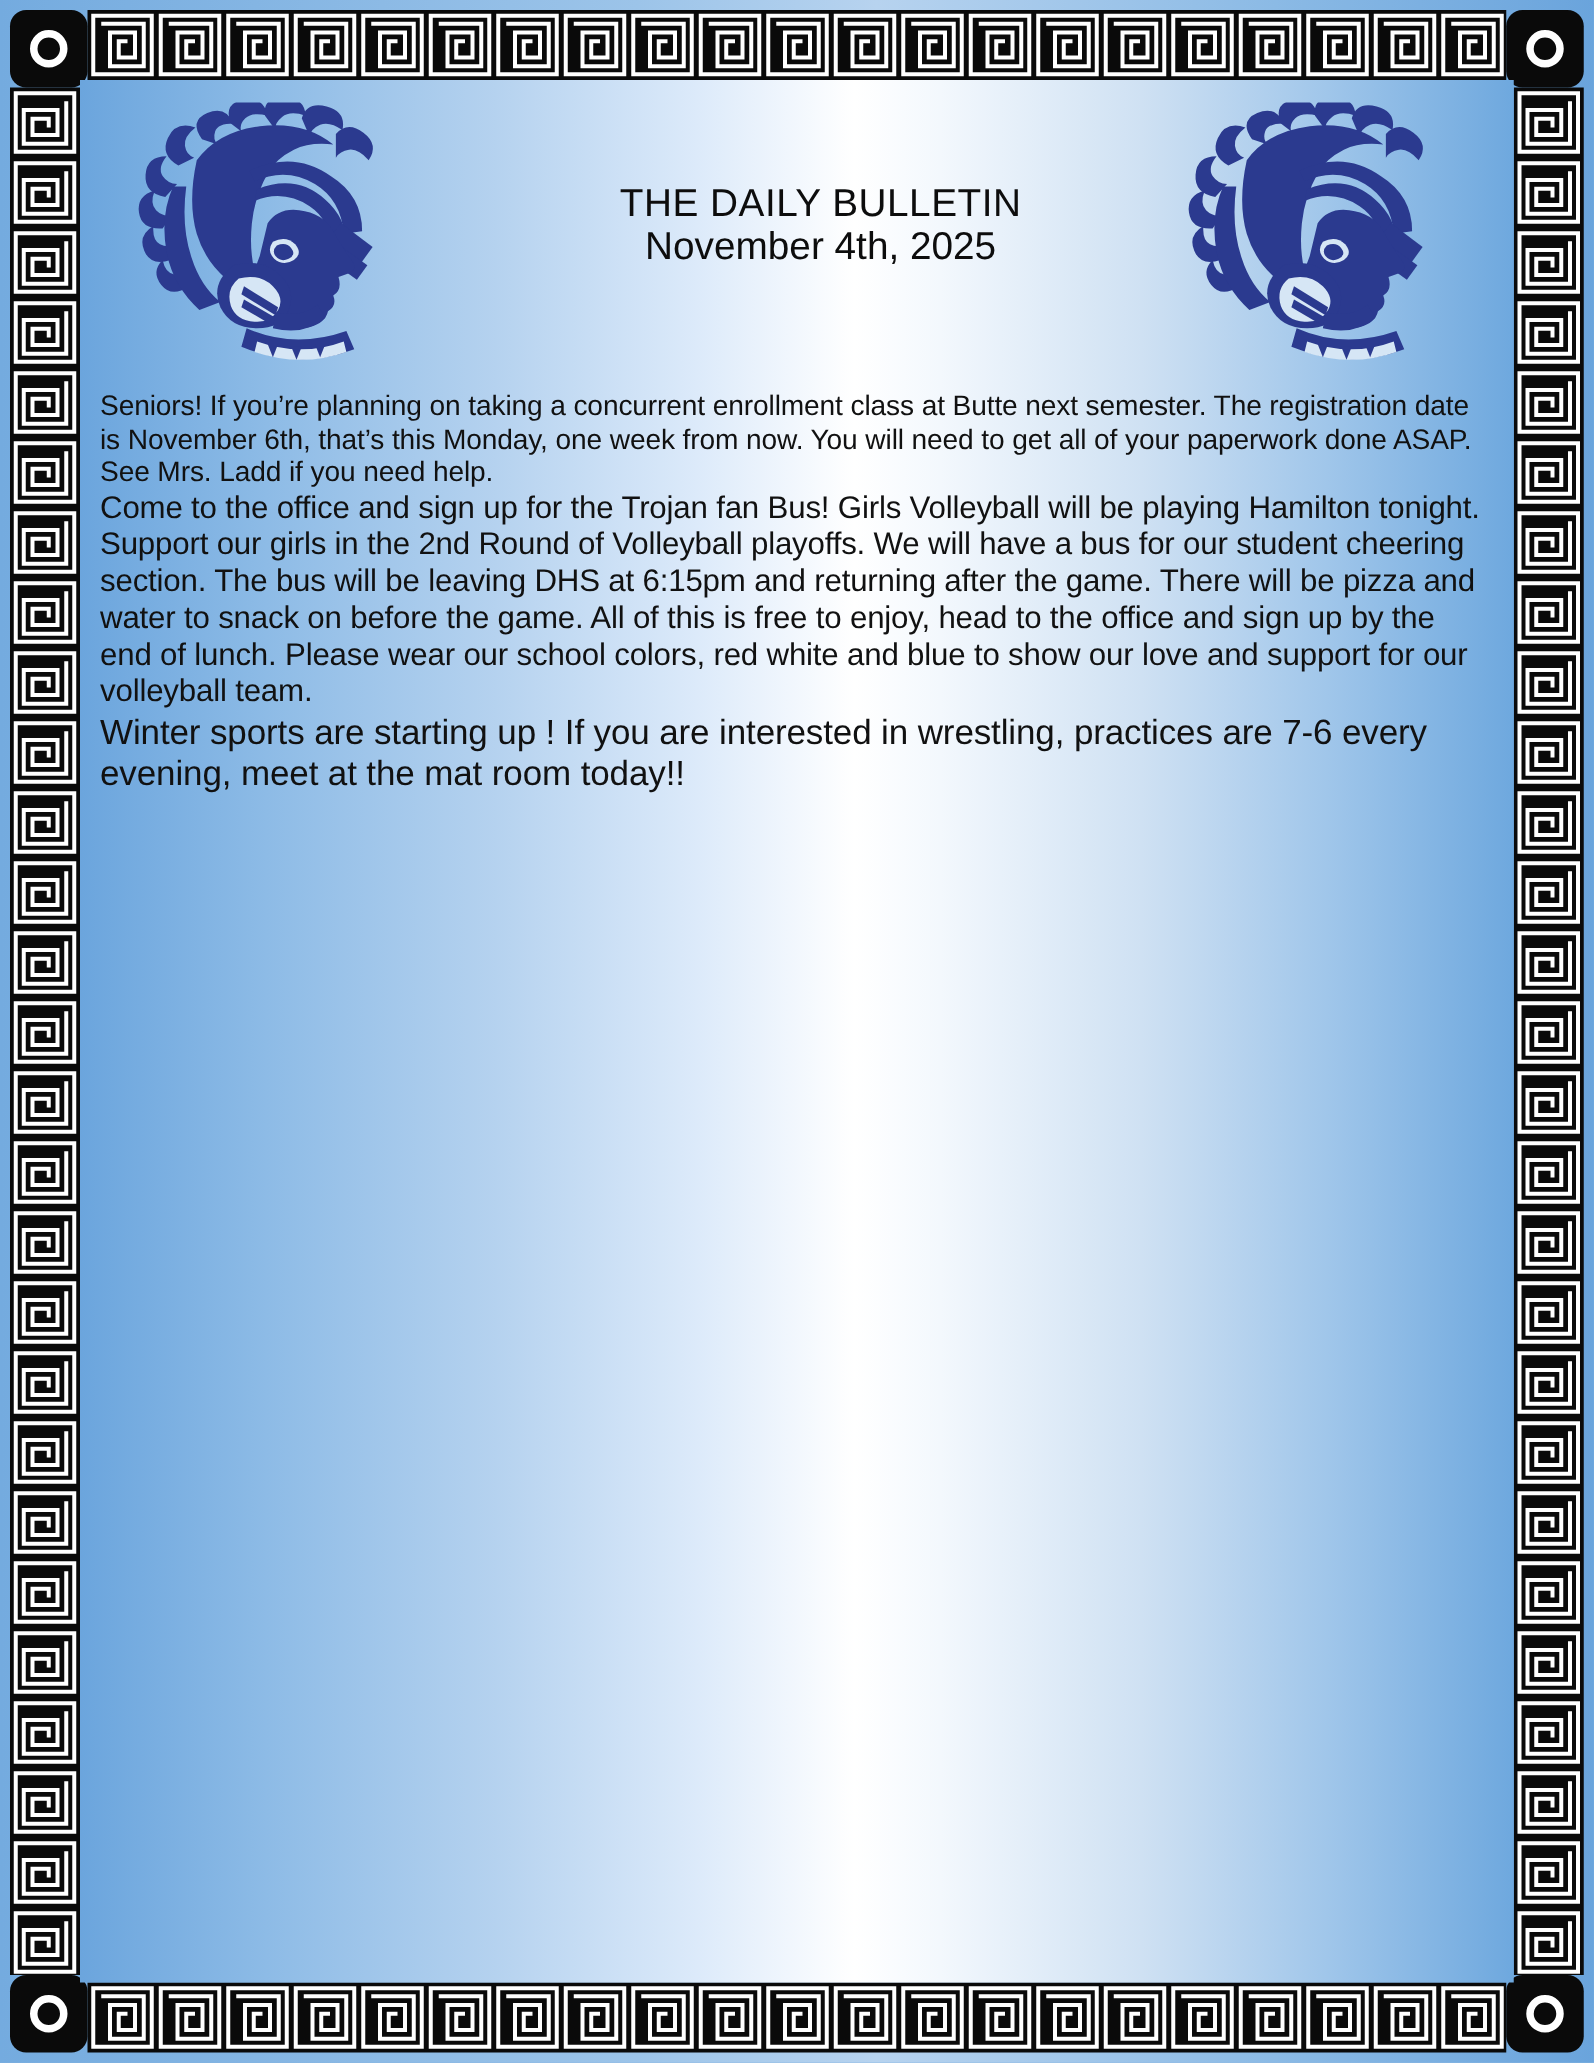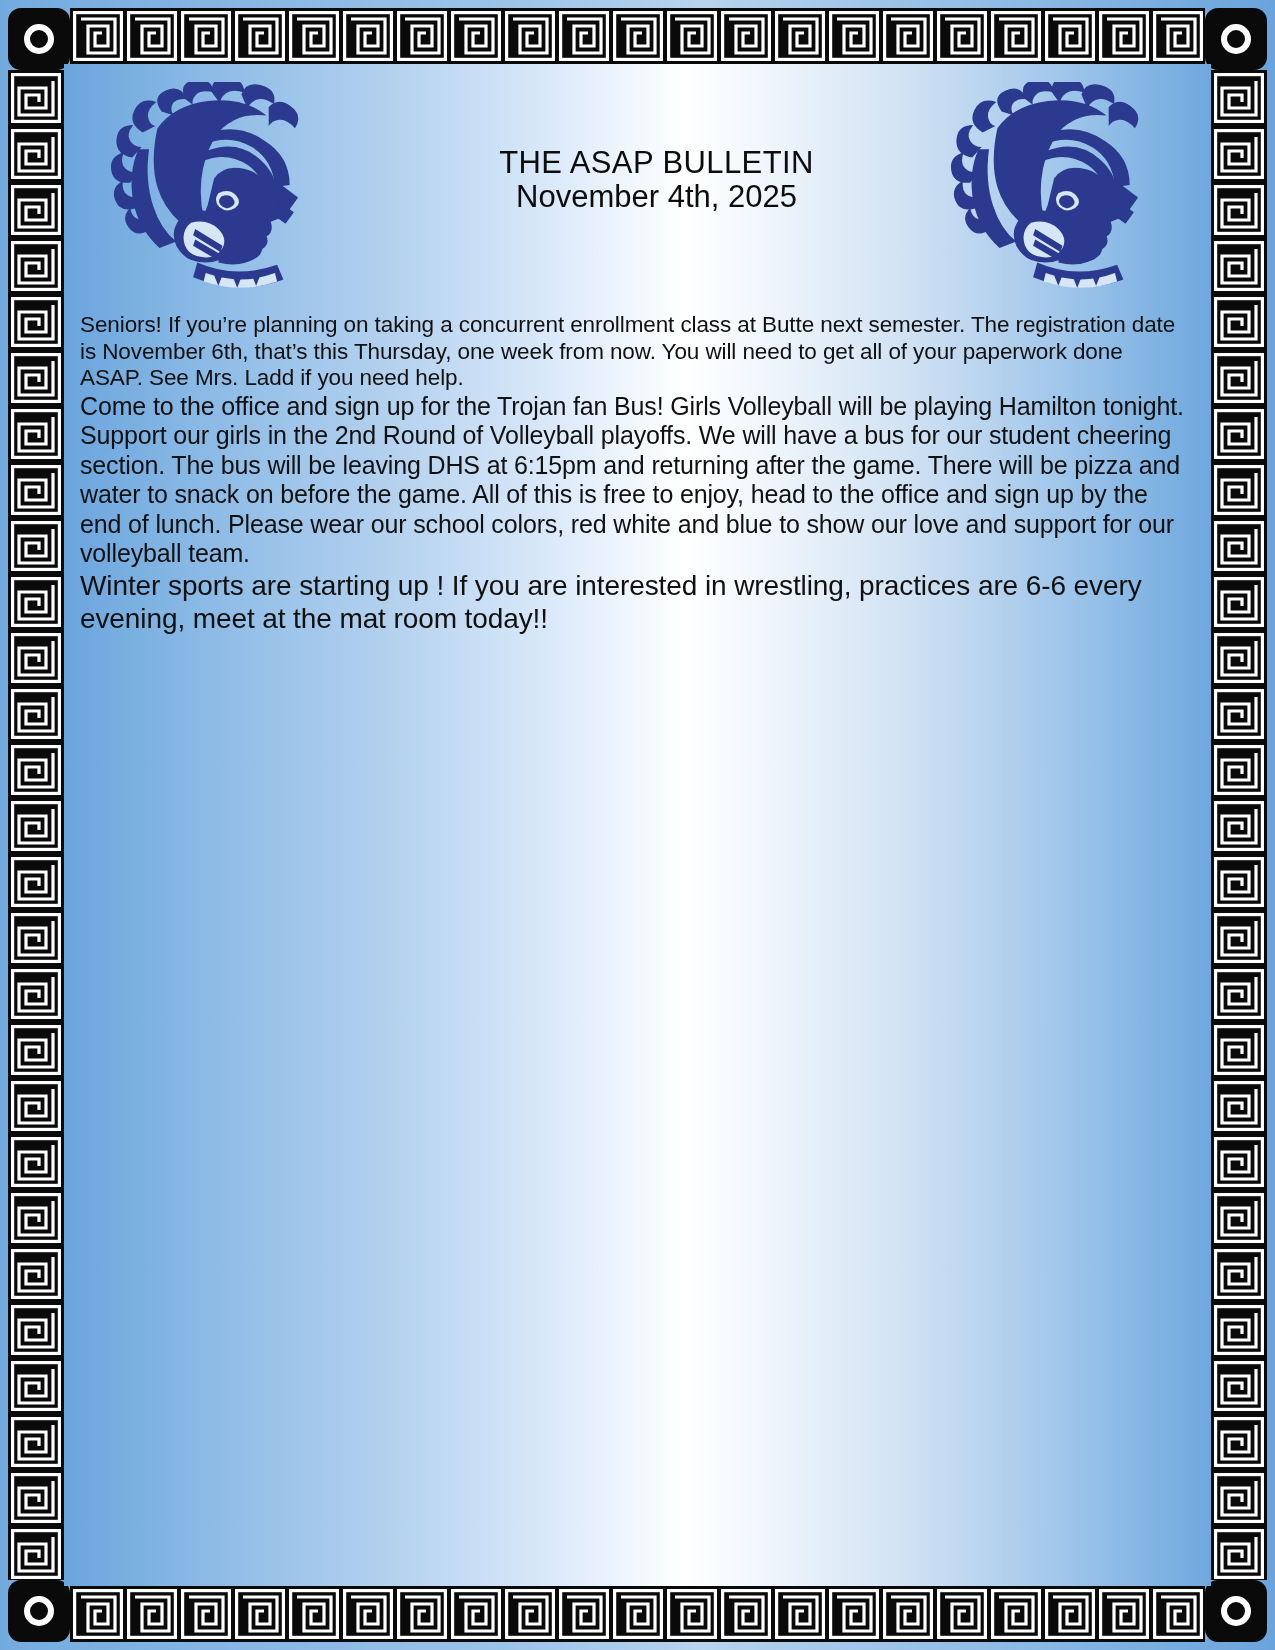--- a/index.html
+++ b/index.html
@@ -1037,21 +1037,21 @@
               <path d="M96 172 q36 16 76 2 l6 14 q-42 16 -86 -2 z"></path>
               <path d="M104 182 q34 12 66 0 l2 8 q-34 12 -70 0 z" fill="#d6e6f5"></path>
               <path d="M112 184 l4 10 4 -10 z"></path>
               <path d="M130 186 l4 10 4 -10 z"></path>
               <path d="M148 184 l4 10 4 -10 z"></path>
             </g>
           </svg>
         </div>
 
         <div class="titles">
-          <div class="bulletin-title">THE ASAP BULLETIN</div>
+          <div class="bulletin-title">THE DAILY BULLETIN</div>
           <div class="bulletin-date">November 4th, 2025</div>
         </div>
 
         <div class="logo right">
           <svg viewBox="0 0 200 200" xmlns="http://www.w3.org/2000/svg" aria-hidden="true">
             <g fill="#2b3a8f">
               <path d="M62 28 q-10 -14 4 -20 q14 -6 20 8 q-12 0 -14 6 q-2 6 2 10 z"></path>
               <path d="M84 16 q-6 -15 9 -18 q16 -3 19 12 q-12 -3 -17 2 q-5 5 -3 10 z"></path>
               <path d="M110 10 q-2 -14 14 -14 q16 0 17 14 q-12 -4 -18 1 q-6 5 -5 10 z"></path>
               <path d="M138 12 q4 -13 19 -9 q15 4 12 18 q-10 -7 -17 -4 q-7 3 -8 9 z"></path>
@@ -1082,20 +1082,20 @@
               <path d="M112 184 l4 10 4 -10 z"></path>
               <path d="M130 186 l4 10 4 -10 z"></path>
               <path d="M148 184 l4 10 4 -10 z"></path>
             </g>
           </svg>
         </div>
 
       </div>
 
       <div class="body-text">
-        <p class="para p-seniors"> Seniors!  If you’re planning on taking a concurrent enrollment class at Butte next semester.  The registration date is November 6th, that’s this Thursday, one week from now.  You will need to get all of your paperwork done ASAP.  See Mrs. Ladd if you need help.</p>
+        <p class="para p-seniors"> Seniors!  If you’re planning on taking a concurrent enrollment class at Butte next semester.  The registration date is November 6th, that’s this Monday, one week from now.  You will need to get all of your paperwork done ASAP.  See Mrs. Ladd if you need help.</p>
         <p class="para p-bus">Come to the office and sign up for the Trojan fan Bus! Girls Volleyball will be playing Hamilton tonight. Support our girls in the 2nd Round of Volleyball playoffs. We will have a bus for our student cheering section. The bus will be  leaving DHS at 6:15pm and returning after the game.  There will be pizza and water to snack on before the game. All of this is free to enjoy, head to the office and  sign up by the end of lunch. Please wear our school colors, red white and blue to show our love and support for our volleyball team.</p>
-        <p class="para p-winter">Winter sports are starting up ! If you are interested in wrestling, practices are 6-6 every evening, meet at the mat room today!!</p>
+        <p class="para p-winter">Winter sports are starting up ! If you are interested in wrestling, practices are 7-6 every evening, meet at the mat room today!!</p>
       </div>
 
     </div>
   </div>
 </div>
 
 </body></html>

